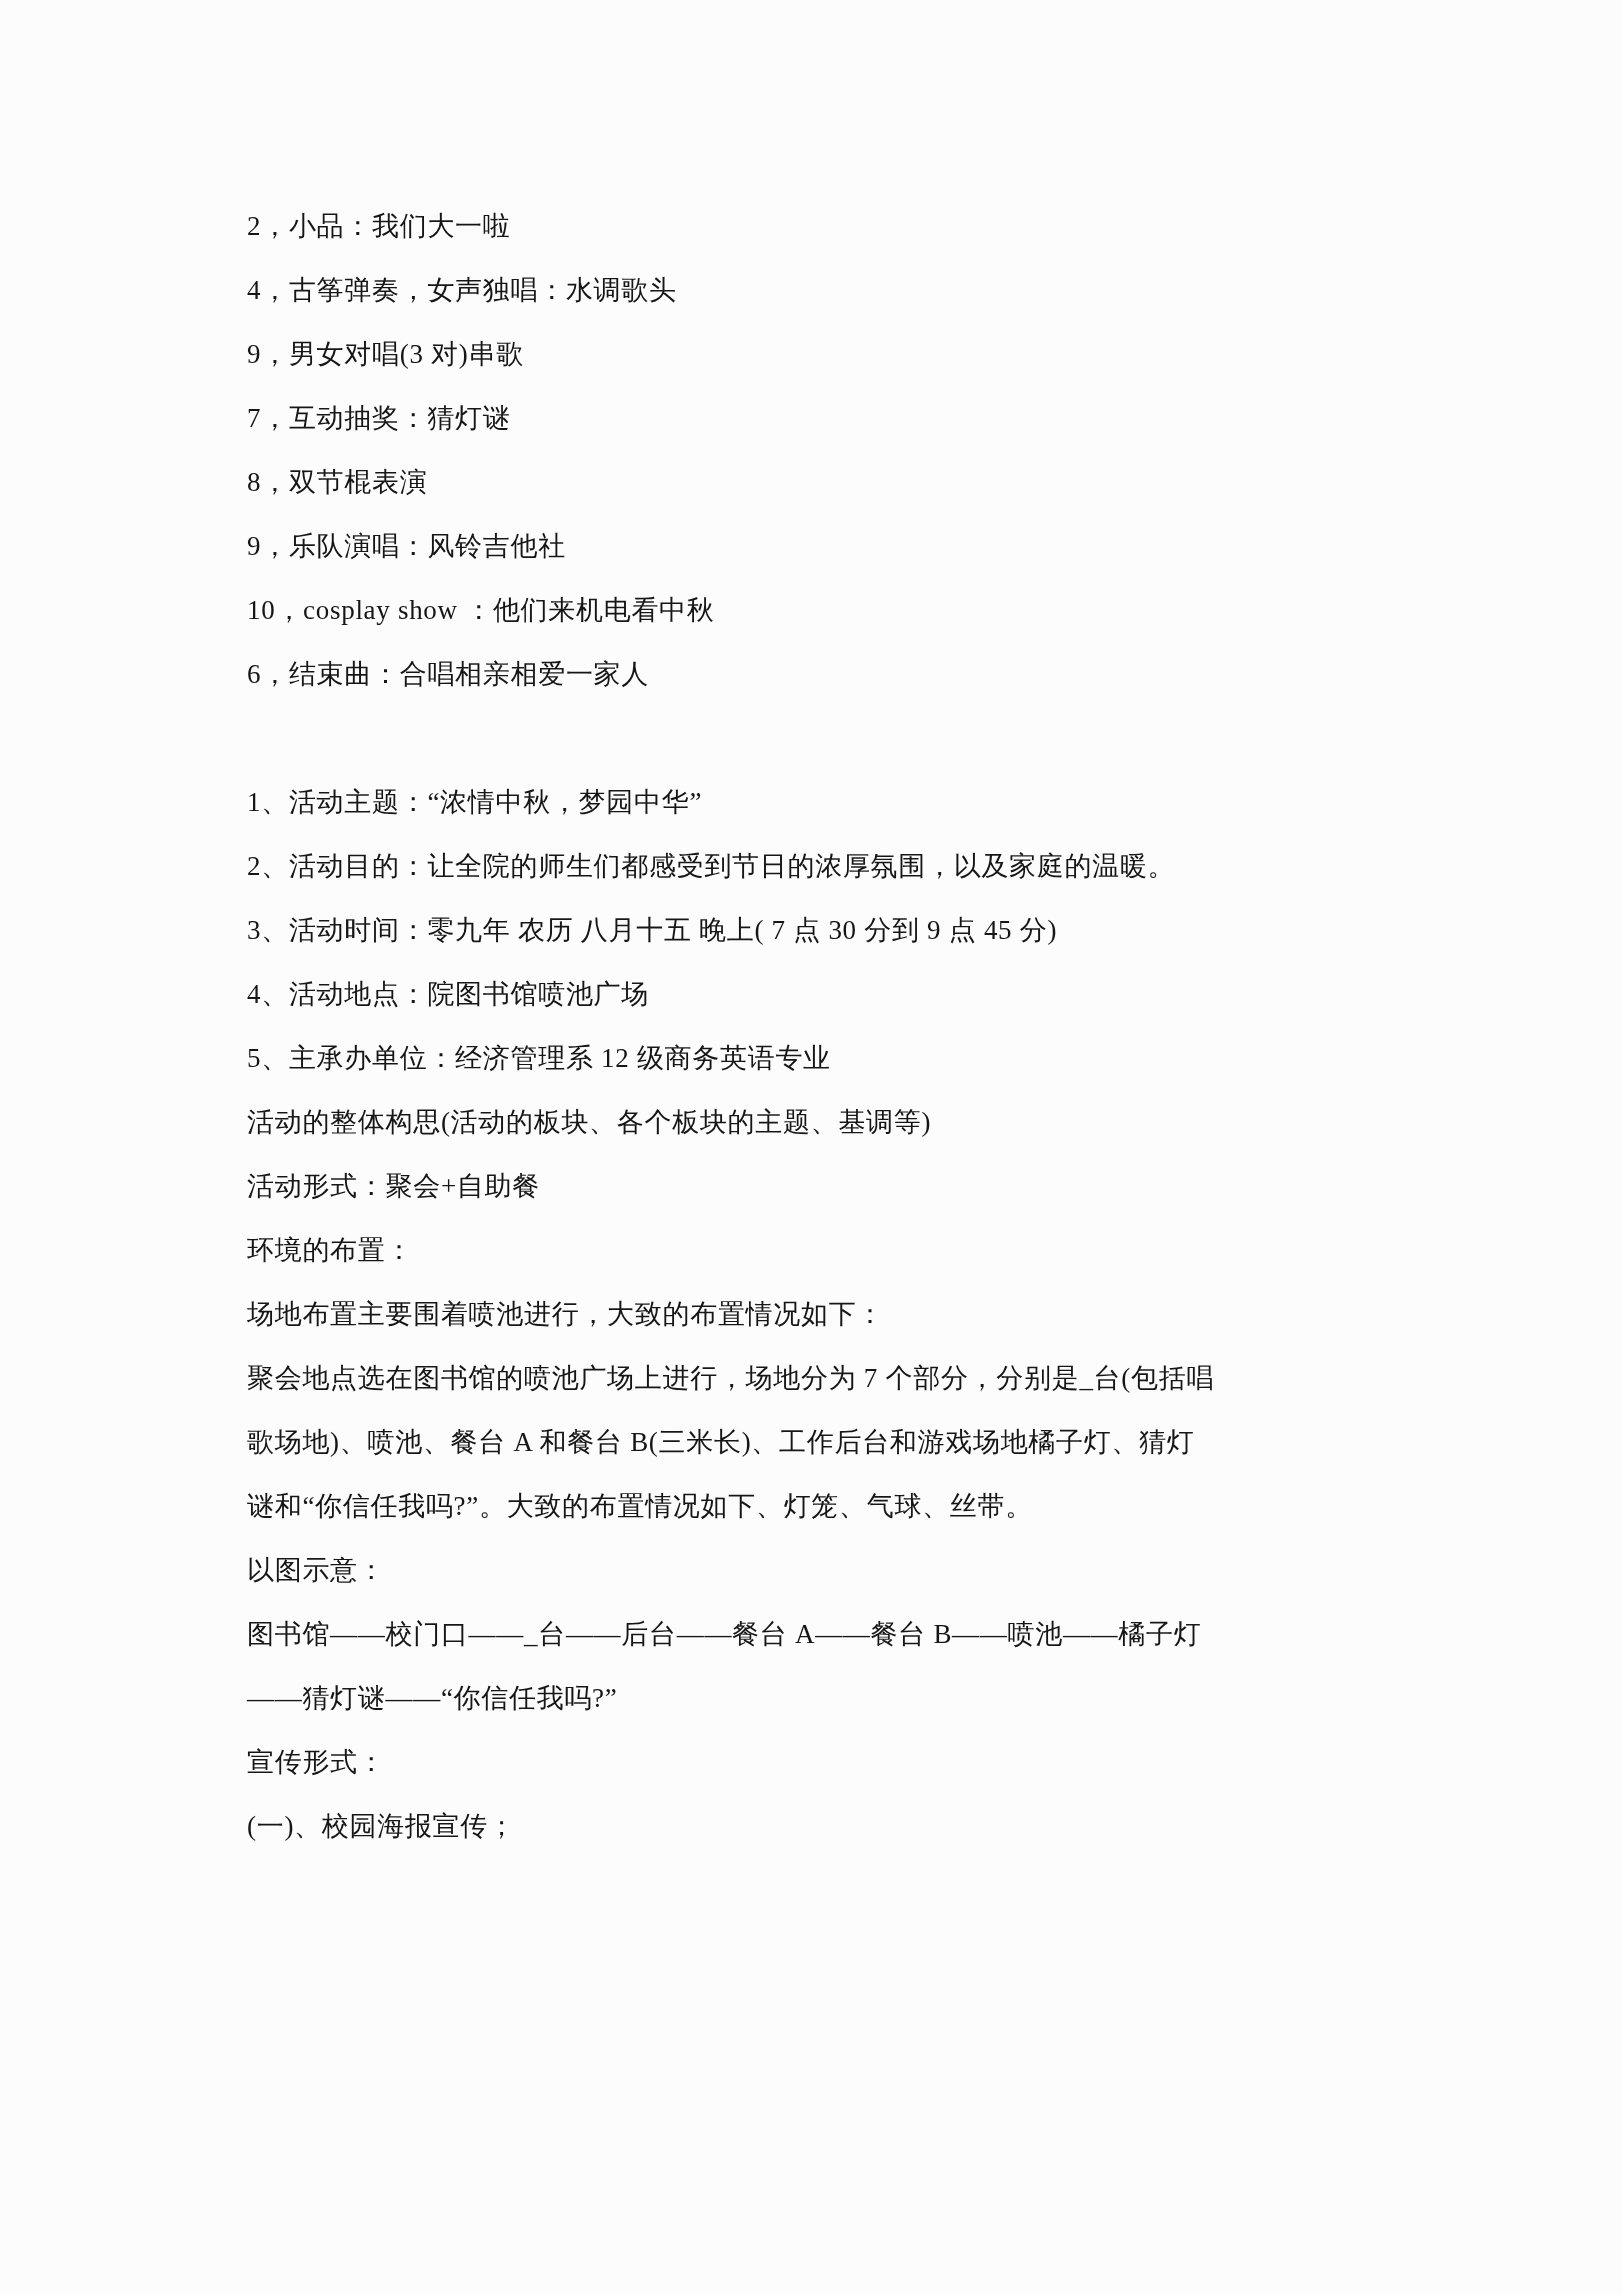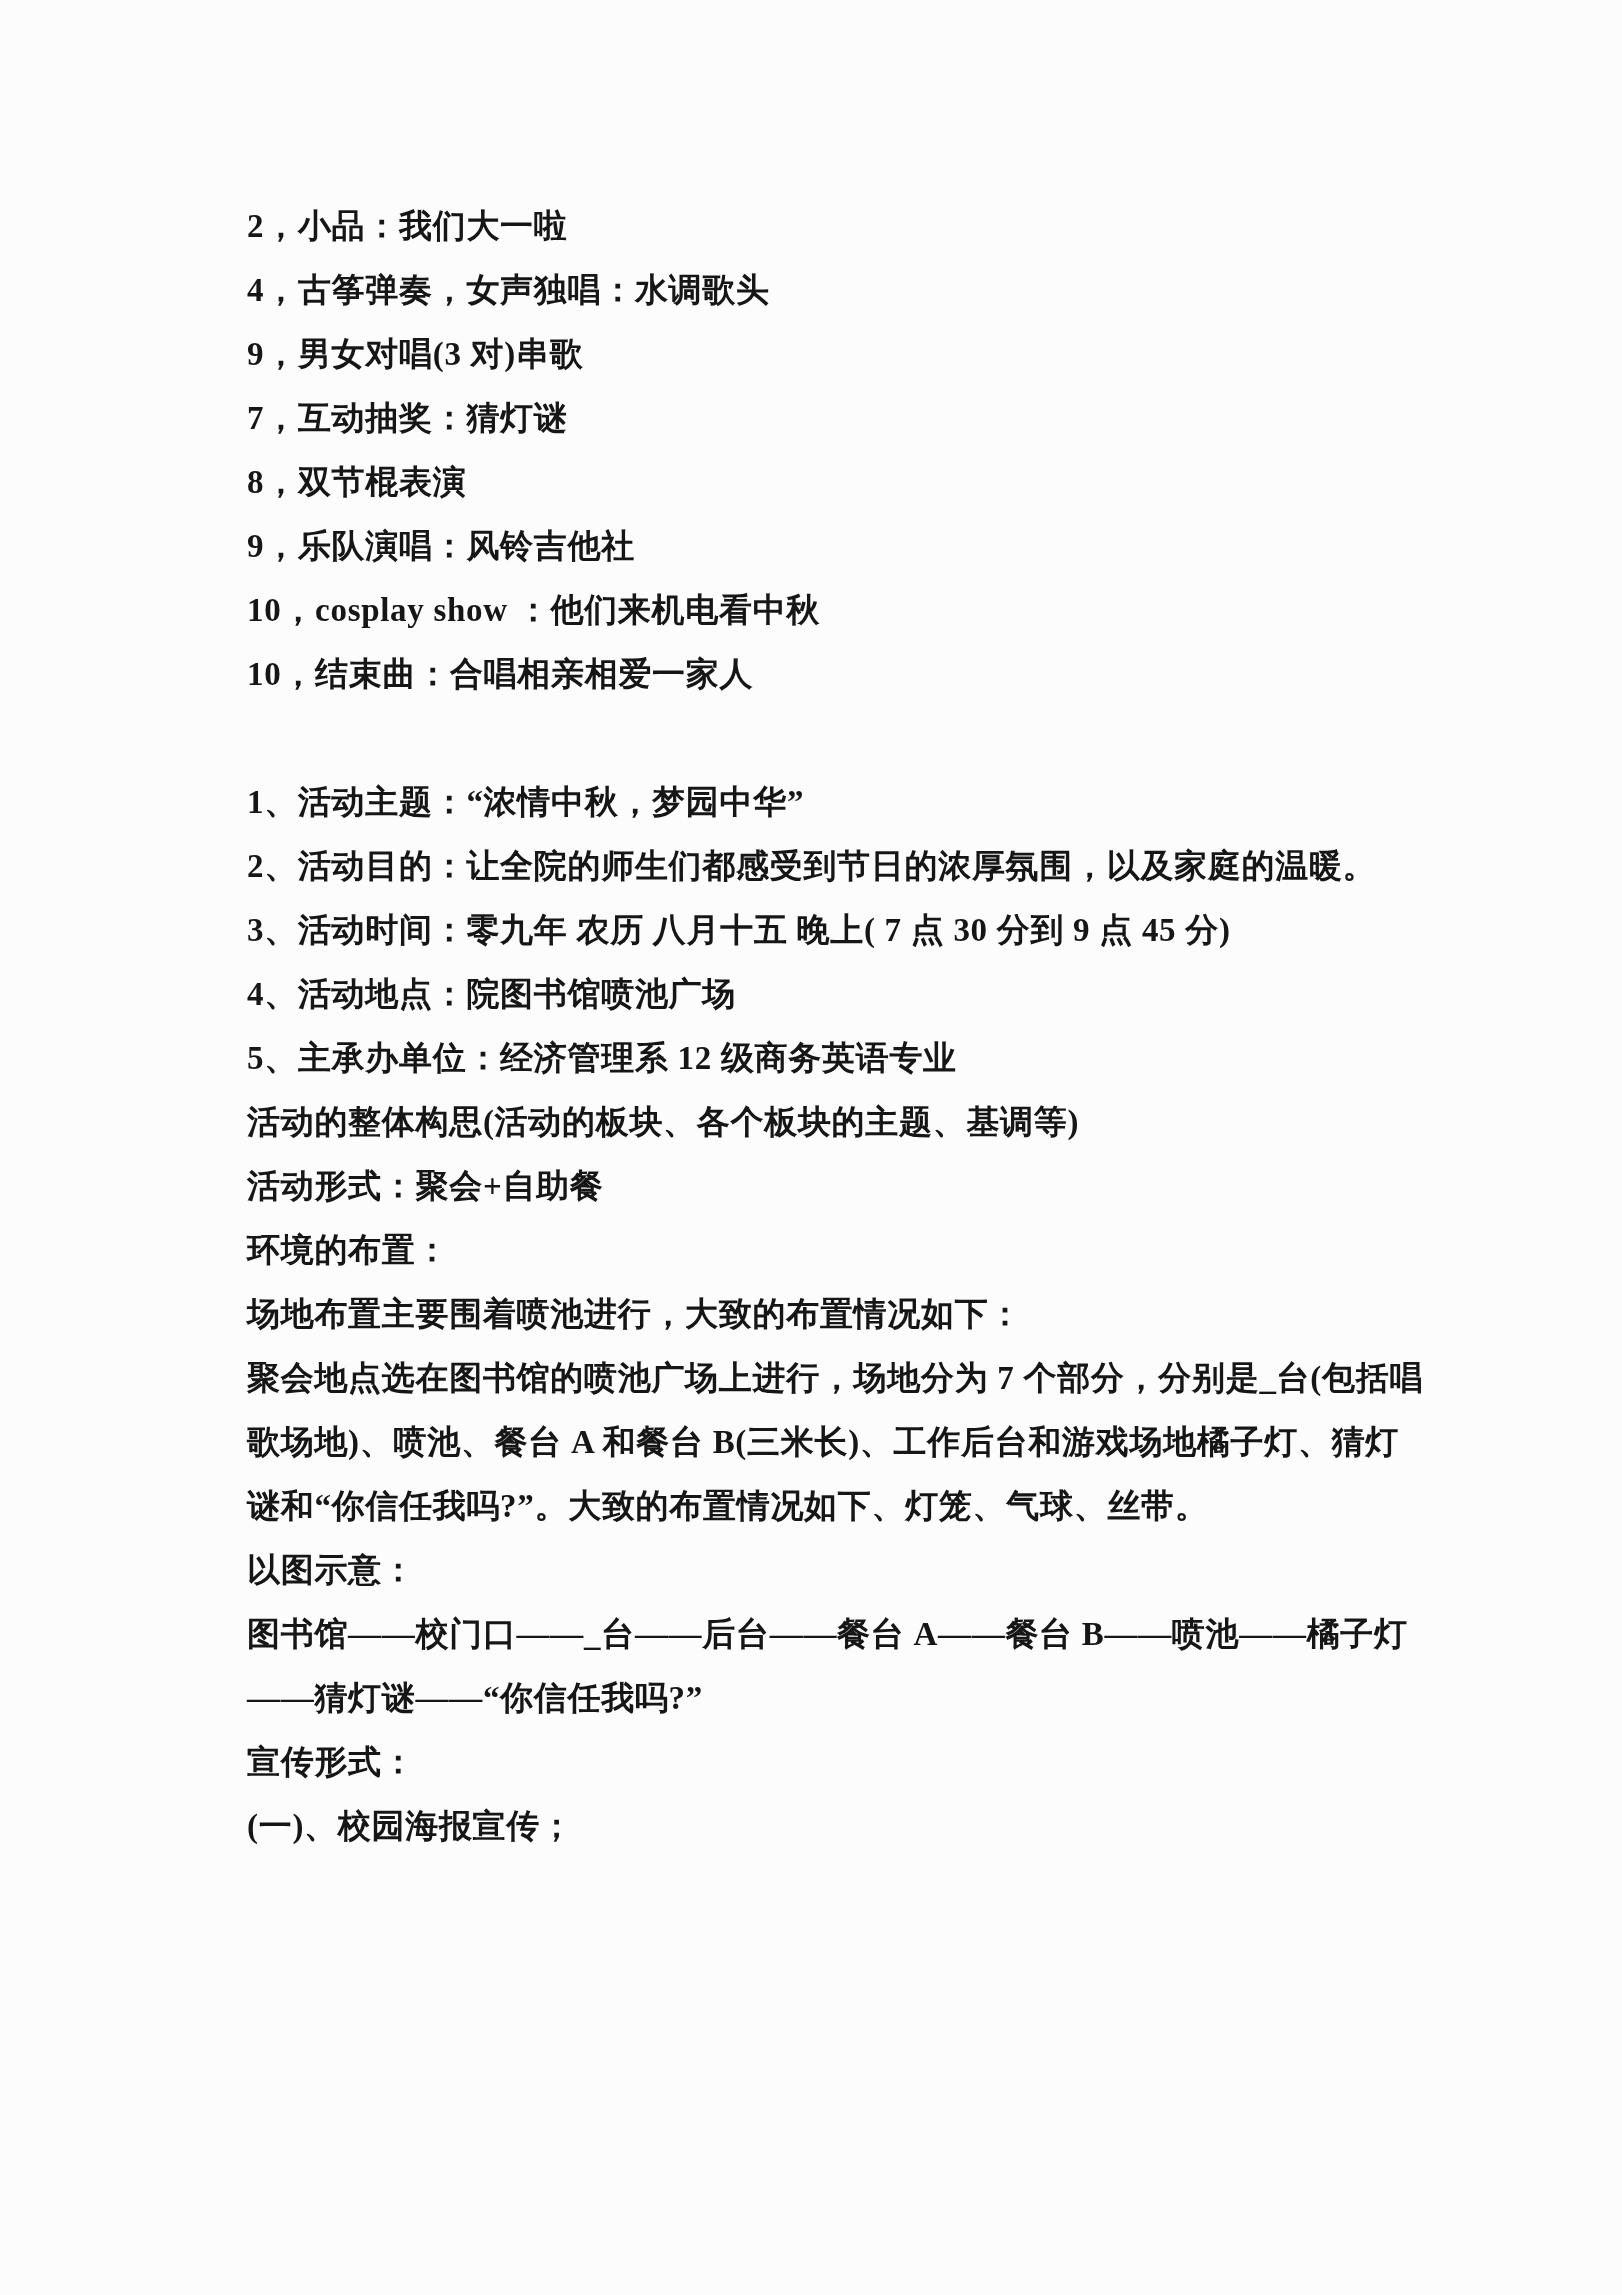--- a/index.html
+++ b/index.html
@@ -17,39 +17,38 @@
   }
   .content {
     position: absolute;
     left: 247px;
     top: 194px;
     width: 1207px;
   }
   .line {
     height: 64px;
     line-height: 64px;
-    font-size: 33px;
+    font-size: 27px;
     white-space: pre;
     letter-spacing: 0.7px;
-    font-weight: bold;
   }
 </style>
 </head>
 <body>
 
 <div class="page" style="background: rgb(252, 252, 252); color: rgb(22, 22, 22);">
   <div class="content">
     <div class="line">2，小品：我们大一啦</div>
     <div class="line">4，古筝弹奏，女声独唱：水调歌头</div>
     <div class="line">9，男女对唱(3 对)串歌</div>
     <div class="line">7，互动抽奖：猜灯谜</div>
     <div class="line">8，双节棍表演</div>
     <div class="line">9，乐队演唱：风铃吉他社</div>
     <div class="line">10，cosplay show ：他们来机电看中秋</div>
-    <div class="line">10，结束曲：合唱相亲相爱一家人</div>
+    <div class="line">6，结束曲：合唱相亲相爱一家人</div>
     <div class="line"></div>
     <div class="line">1、活动主题：“浓情中秋，梦园中华”</div>
     <div class="line">2、活动目的：让全院的师生们都感受到节日的浓厚氛围，以及家庭的温暖。</div>
     <div class="line">3、活动时间：零九年 农历 八月十五 晚上( 7 点 30 分到 9 点 45 分)</div>
     <div class="line">4、活动地点：院图书馆喷池广场</div>
     <div class="line">5、主承办单位：经济管理系 12 级商务英语专业</div>
     <div class="line">活动的整体构思(活动的板块、各个板块的主题、基调等)</div>
     <div class="line">活动形式：聚会+自助餐</div>
     <div class="line">环境的布置：</div>
     <div class="line">场地布置主要围着喷池进行，大致的布置情况如下：</div>

